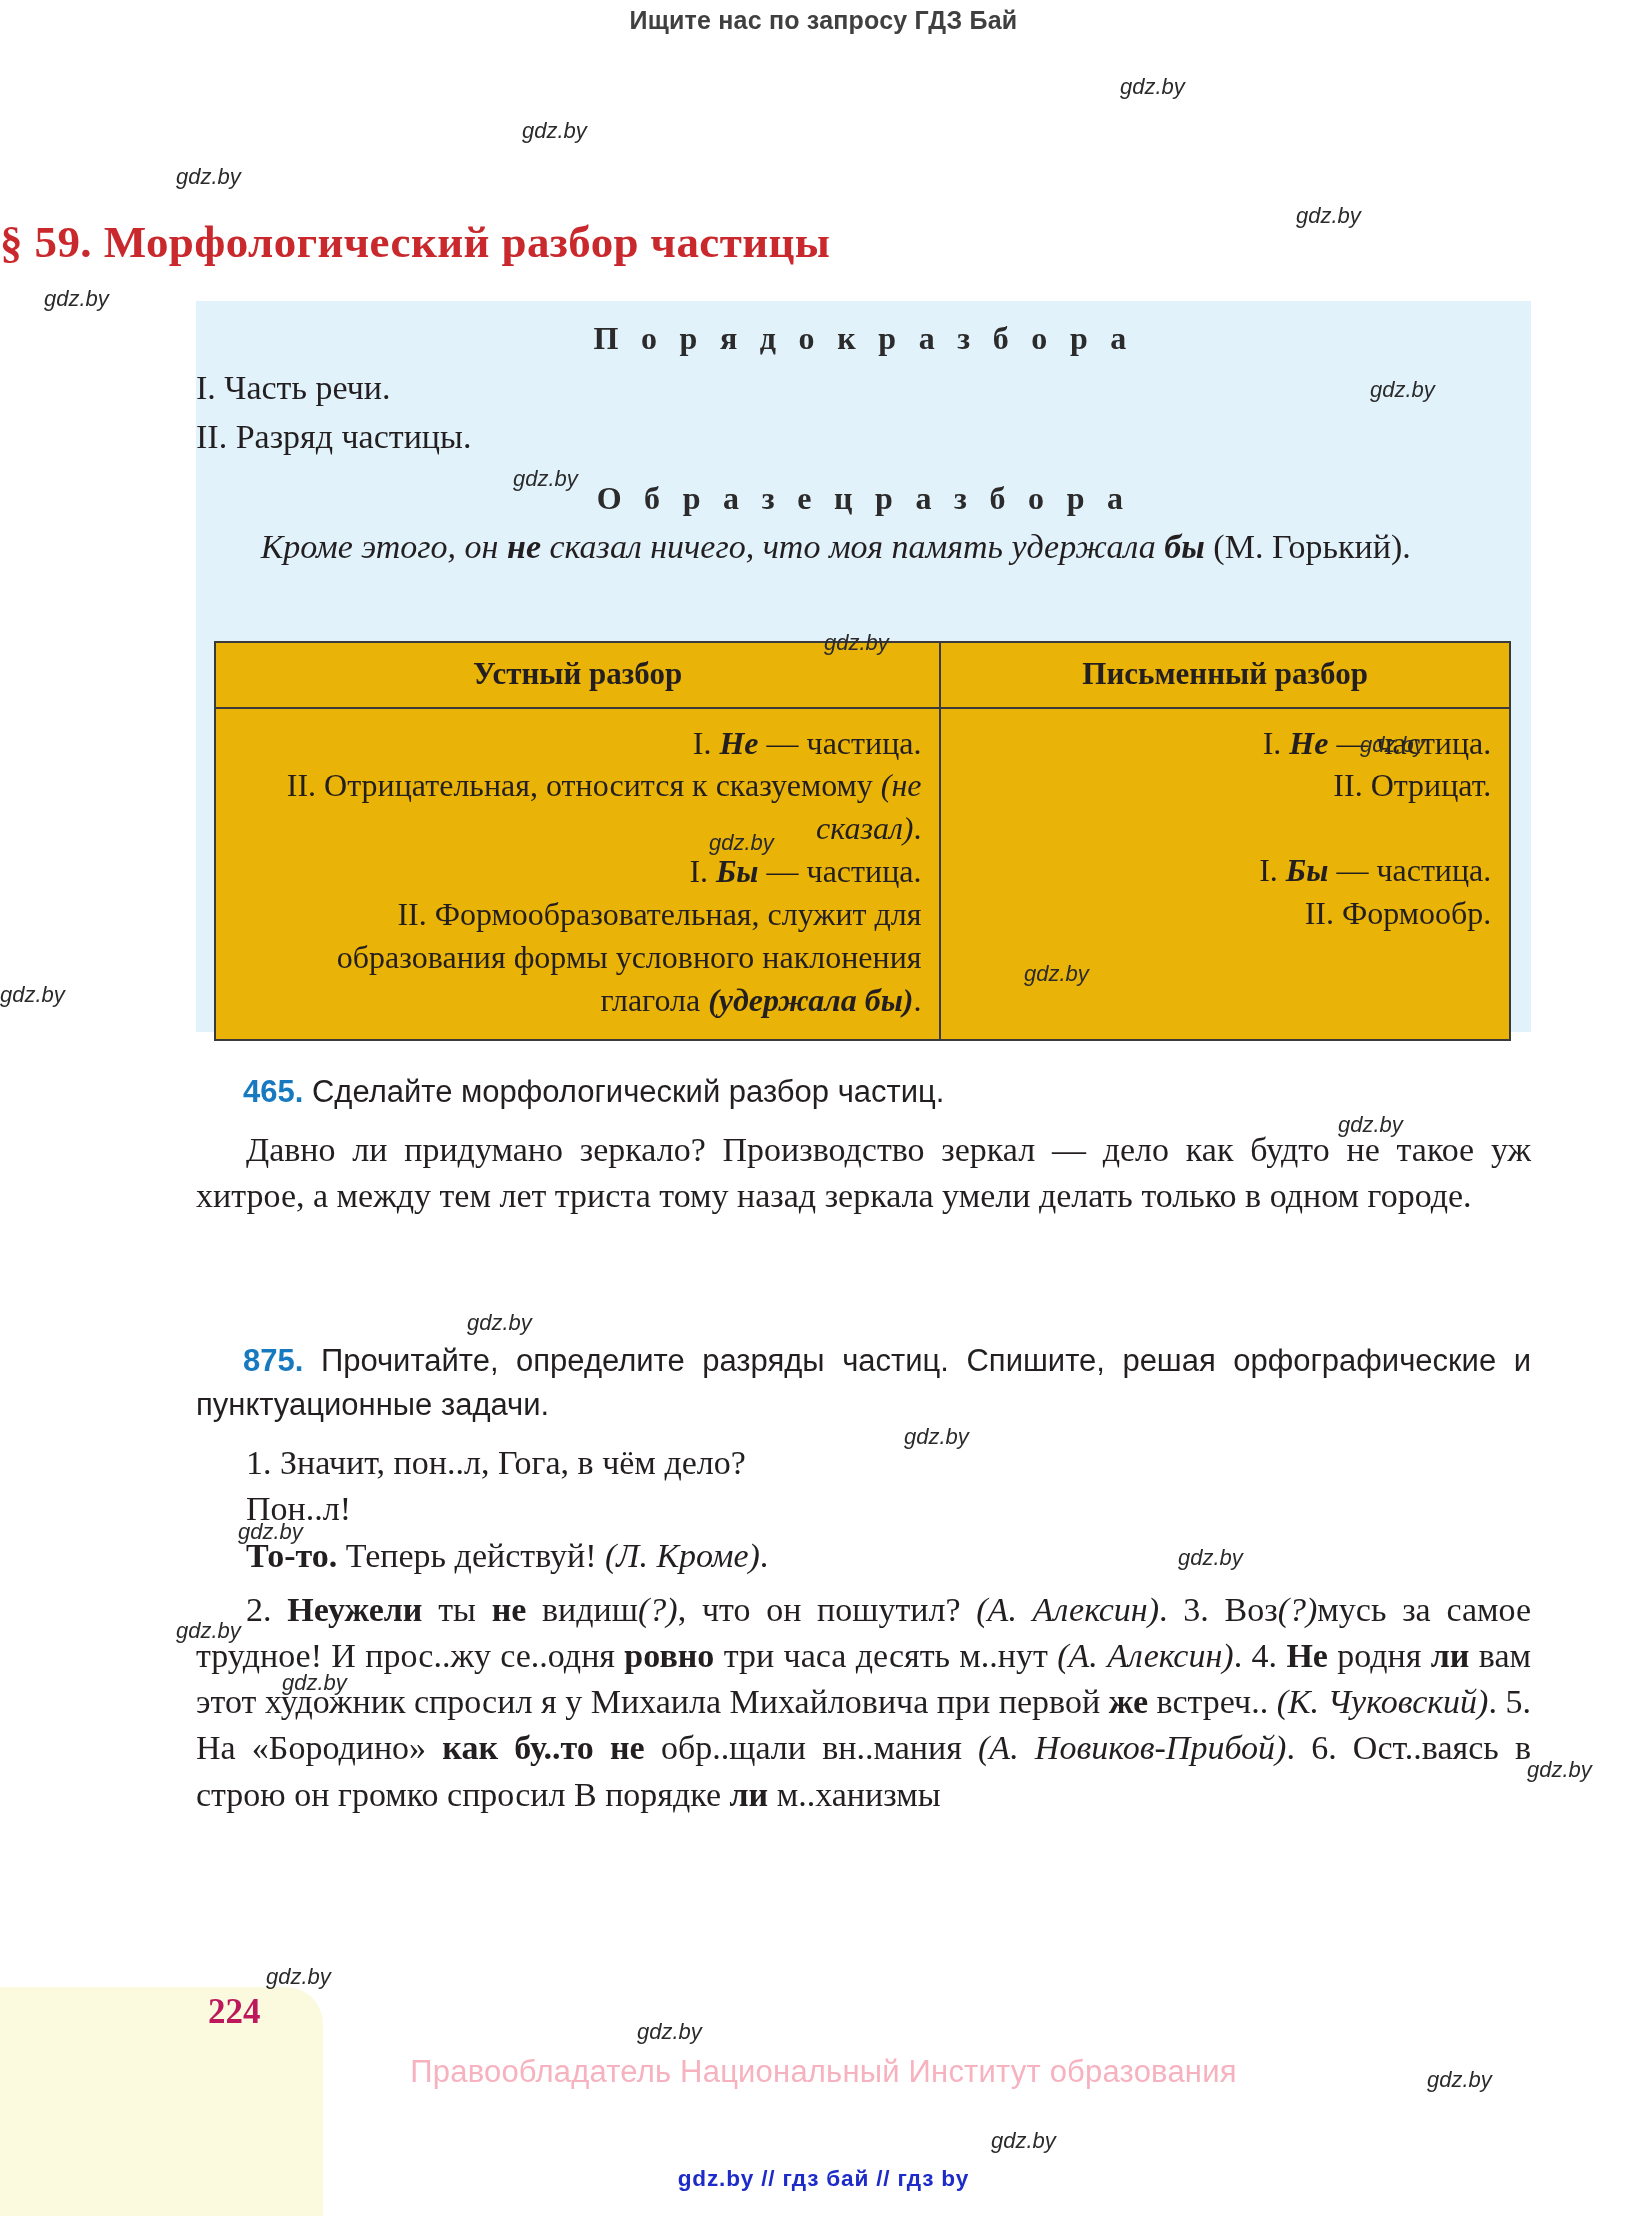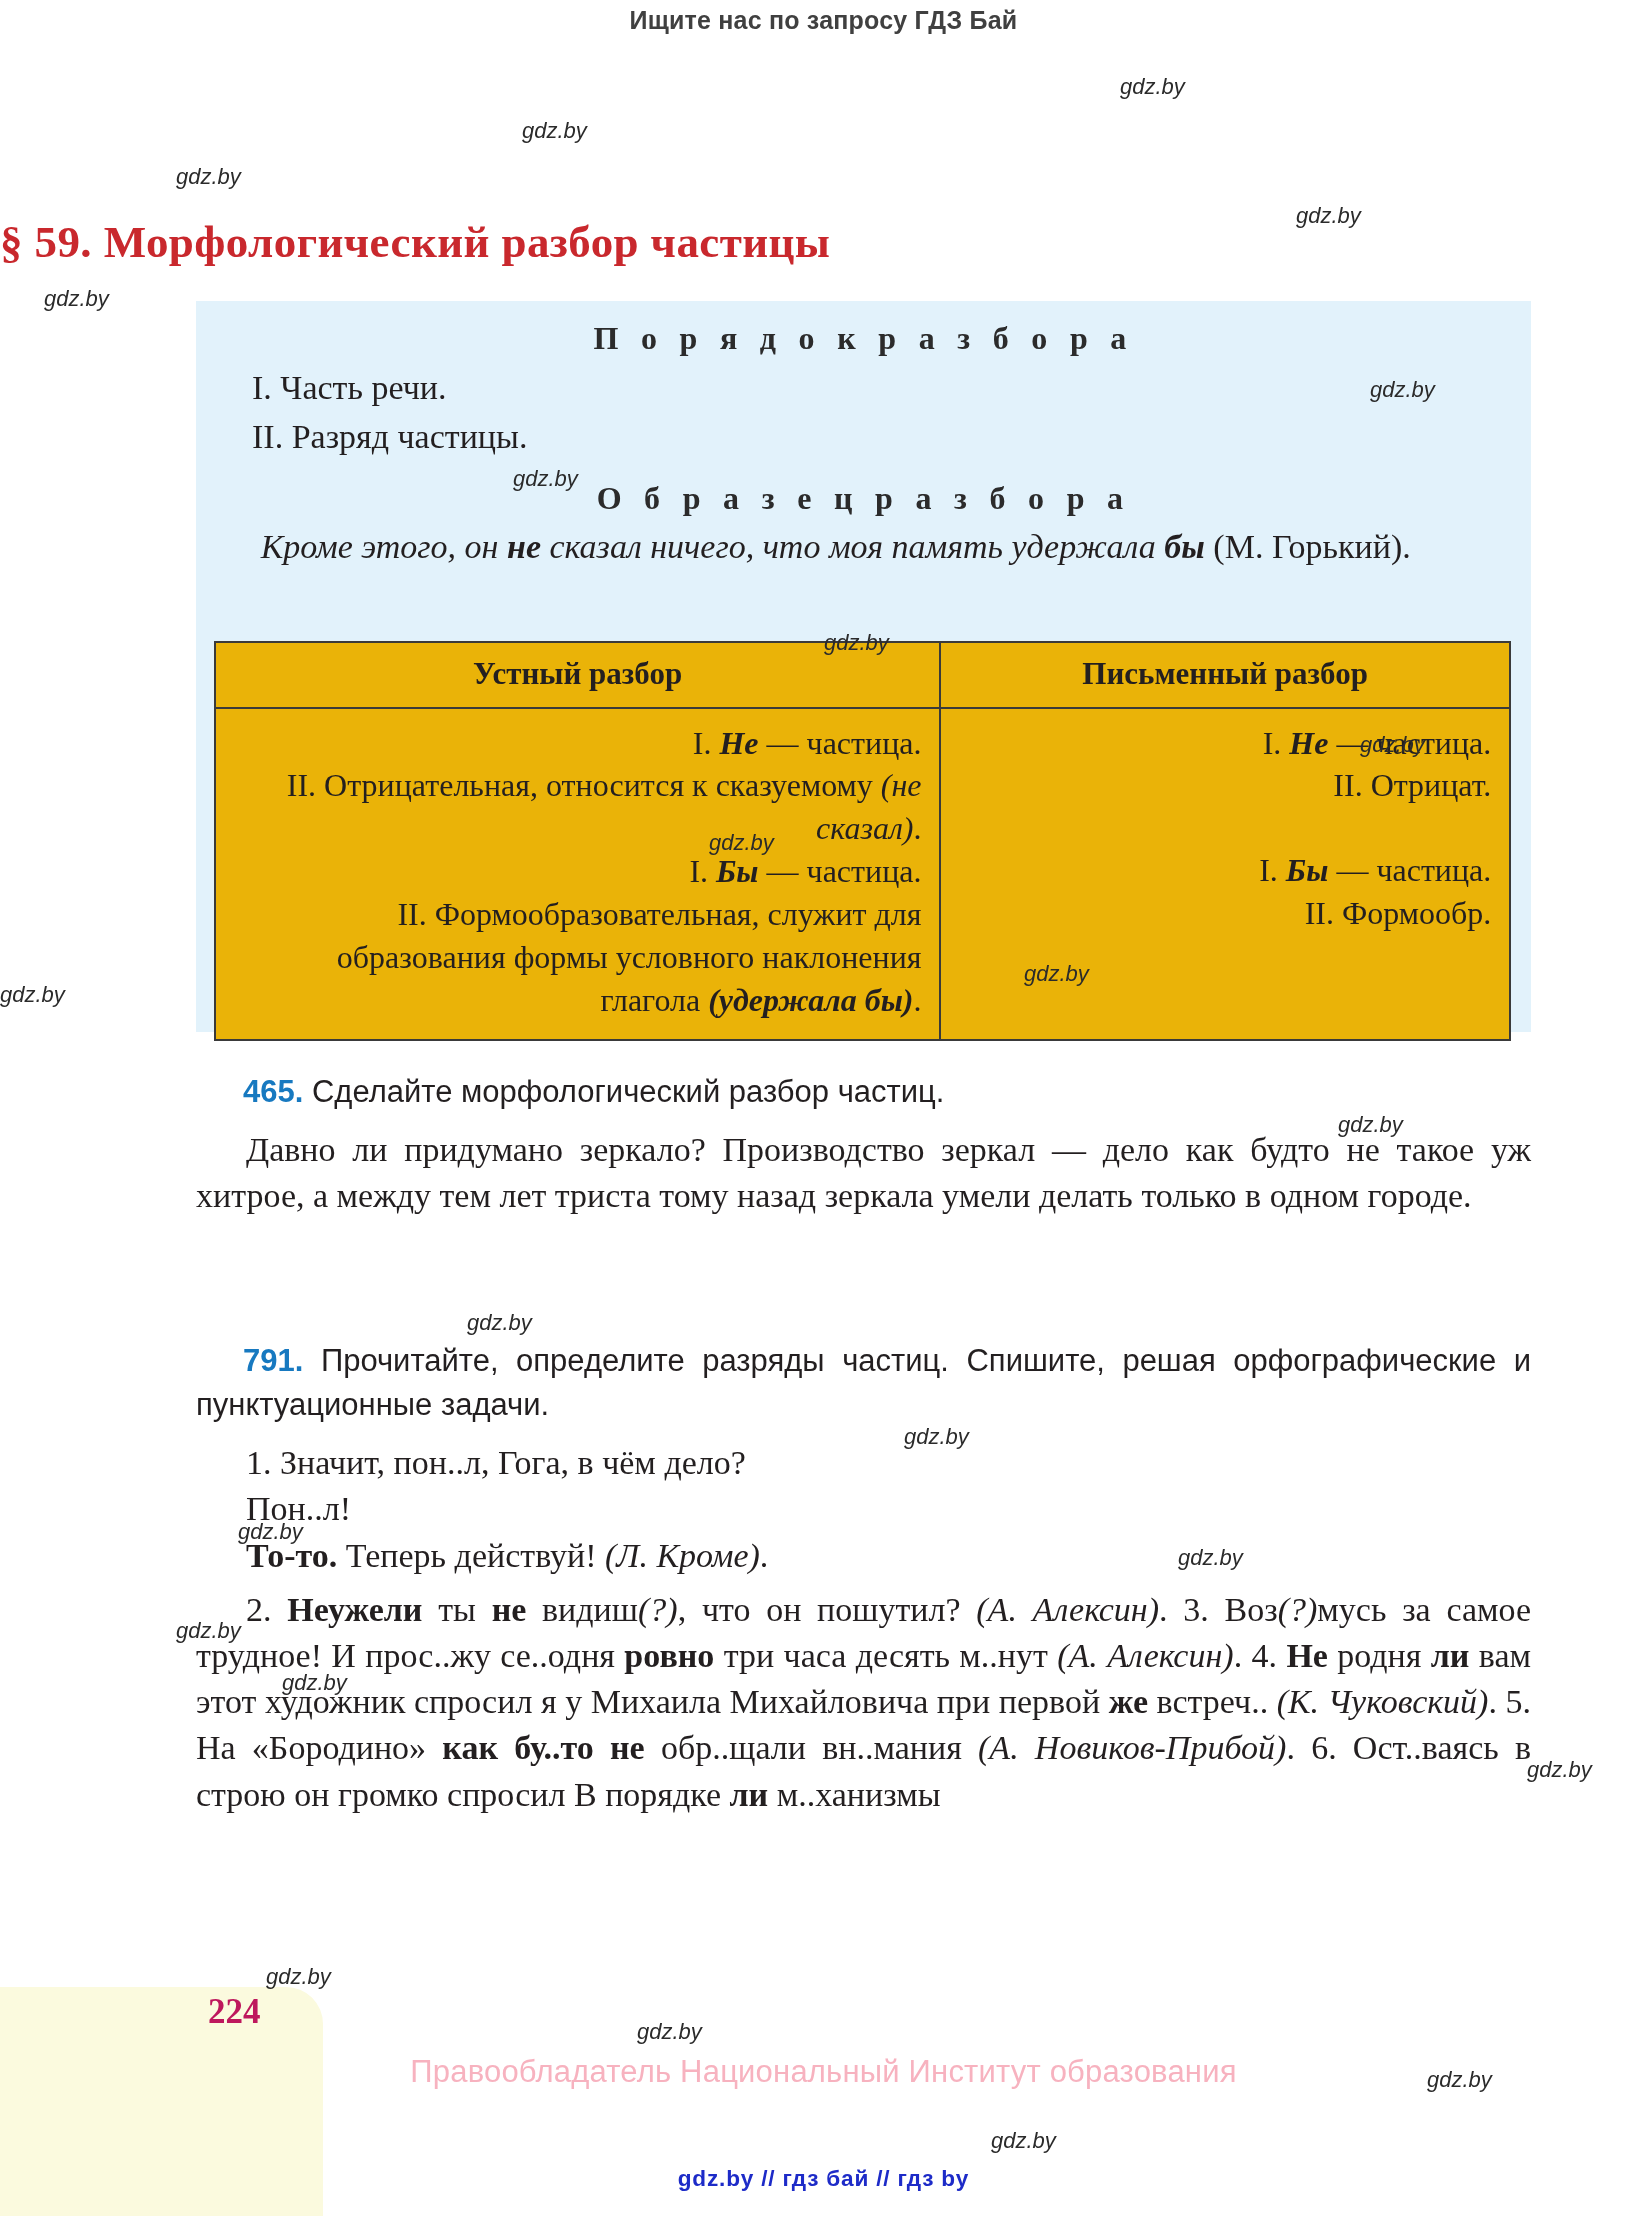--- a/index.html
+++ b/index.html
@@ -74,21 +74,20 @@
     font-family: "Liberation Serif", serif;
     font-weight: bold;
     font-size: 32px;
     letter-spacing: 7.3px;
     color: #2b2b2b;
     margin-top: 19.3px;
   }
   .panel-line {
     font-family: "Liberation Serif", serif;
     font-size: 34px;
-    margin-left: 56px;
     margin-top: 11.3px;
     color: #231f20;
   }
   .panel-head2 {
     text-align: center;
     font-family: "Liberation Serif", serif;
     font-weight: bold;
     font-size: 32px;
     letter-spacing: 7.3px;
     color: #2b2b2b;
@@ -261,21 +260,21 @@
 
   <div class="ex" style="top:1070px;">
     <div class="ex-head">
       <span class="ex-num">465.</span><span> Сделайте морфологический разбор частиц.</span>
     </div>
     <div class="ex-body">Давно ли придумано зеркало? Производство зеркал — дело как будто не такое уж хитрое, а между тем лет триста тому назад зеркала умели делать только в одном городе.</div>
   </div>
 
   <div class="ex" style="top:1339px;">
     <div class="ex-head">
-      <span class="ex-num">791.</span><span> Прочитайте, определите разряды частиц. Спишите, решая орфографические и пунктуационные задачи.</span>
+      <span class="ex-num">875.</span><span> Прочитайте, определите разряды частиц. Спишите, решая орфографические и пунктуационные задачи.</span>
     </div>
 
     <div class="ex-body">
       <div class="ind-small">1. Значит, пон..л, Гога, в чём дело?</div>
       <div class="ind-small">Пон..л!</div>
       <div class="ind-small"><b>То-то.</b><span> Теперь действуй! </span><i>(Л. Кроме)</i><span>.</span></div>
     </div>
 
     <div class="ex-body" style="margin-top:8px;"><span>2. </span><b>Неужели</b><span> ты </span><b>не</b><span> видиш</span><i>(?)</i><span>, что он пошутил? </span><i>(А. Алексин)</i><span>. 3. Воз</span><i>(?)</i><span>мусь за самое трудное! И прос..жу се..одня </span><b>ровно</b><span> три часа десять м..нут </span><i>(А. Алексин)</i><span>. 4. </span><b>Не</b><span> родня </span><b>ли</b><span> вам этот художник спросил я у Михаила Михайловича при первой </span><b>же</b><span> встреч.. </span><i>(К. Чуковский)</i><span>. 5. На «Бородино» </span><b>как бу..то не</b><span> обр..щали вн..мания </span><i>(А. Новиков-Прибой)</i><span>. 6. Ост..ваясь в строю он громко спросил В порядке </span><b>ли</b><span> м..ханизмы</span></div>
   </div>

